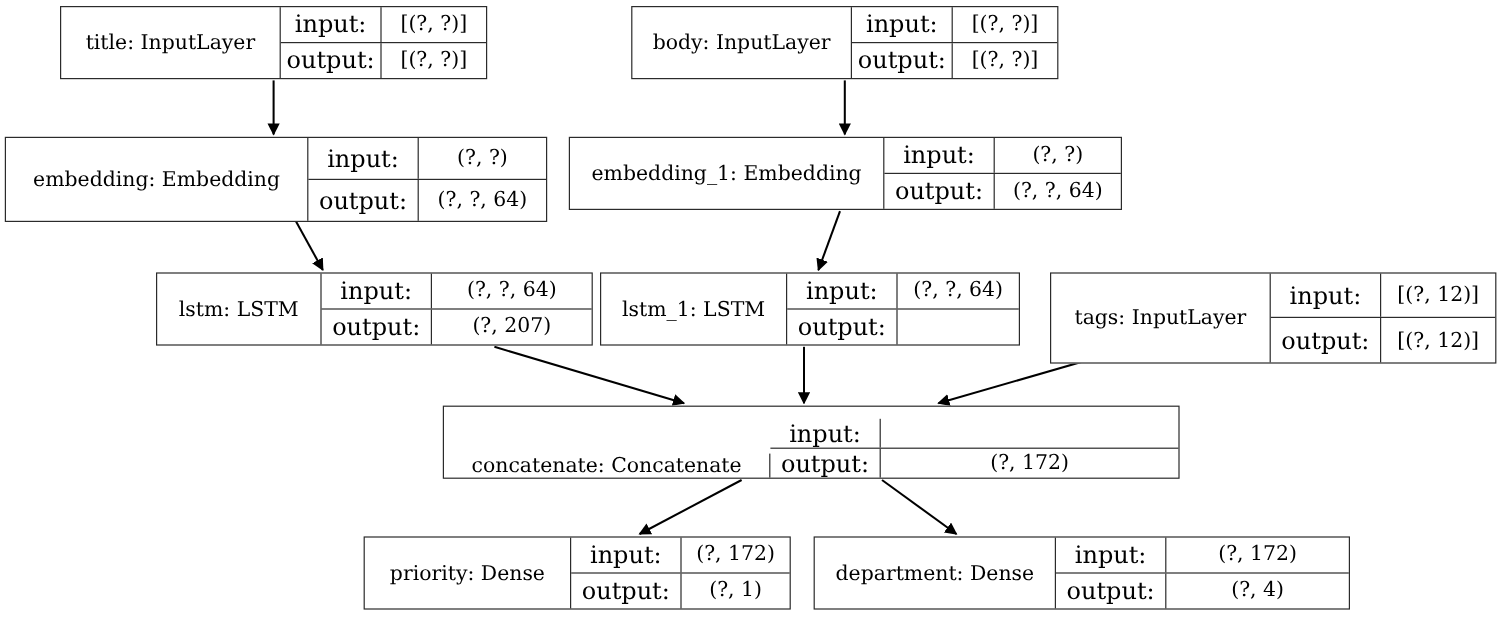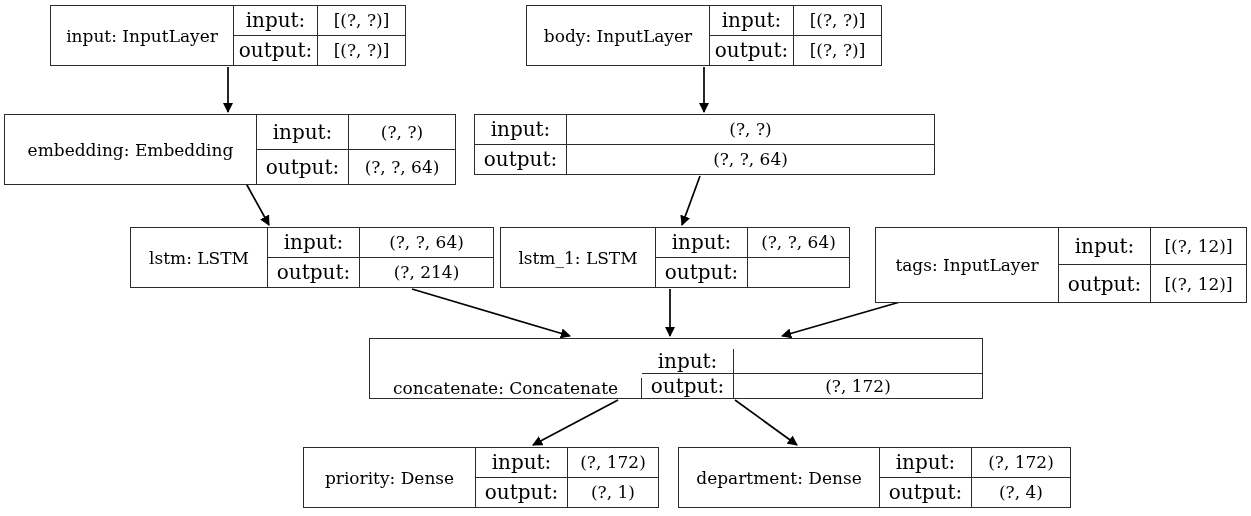--- a/index.html
+++ b/index.html
@@ -97,21 +97,21 @@
       <line x1="704" y1="67" x2="704" y2="112" stroke="#000000" stroke-width="1.7" marker-end="url(#arrowhead)"></line>
       <line x1="242" y1="176" x2="269" y2="225" stroke="#000000" stroke-width="1.7" marker-end="url(#arrowhead)"></line>
       <line x1="700" y1="176" x2="682" y2="225" stroke="#000000" stroke-width="1.7" marker-end="url(#arrowhead)"></line>
       <line x1="412" y1="289" x2="570" y2="336" stroke="#000000" stroke-width="1.7" marker-end="url(#arrowhead)"></line>
       <line x1="670" y1="289" x2="670" y2="336" stroke="#000000" stroke-width="1.7" marker-end="url(#arrowhead)"></line>
       <line x1="945" y1="289" x2="782" y2="336" stroke="#000000" stroke-width="1.7" marker-end="url(#arrowhead)"></line>
       <line x1="618" y1="400" x2="533" y2="445" stroke="#000000" stroke-width="1.7" marker-end="url(#arrowhead)"></line>
       <line x1="735" y1="400" x2="797" y2="445" stroke="#000000" stroke-width="1.7" marker-end="url(#arrowhead)"></line>
     </svg>
 <div class="node" style="left: 50px; top: 5px; width: 356px; height: 61px; border-color: rgb(43, 43, 43);">
-      <div class="node-name" style="width: 183px; min-width: 183px;">input: InputLayer</div>
+      <div class="node-name" style="width: 183px; min-width: 183px;">title: InputLayer</div>
       <div class="io-block">
         <div class="io-row first">
           <div class="io-label" style="width: 84px; min-width: 84px;">input:</div>
           <div class="io-value">[(?, ?)]</div>
         </div>
         <div class="io-row ">
           <div class="io-label" style="width: 84px; min-width: 84px;">output:</div>
           <div class="io-value">[(?, ?)]</div>
         </div>
       </div>
@@ -136,41 +136,42 @@
           <div class="io-label" style="width: 92px; min-width: 92px;">input:</div>
           <div class="io-value">(?, ?)</div>
         </div>
         <div class="io-row ">
           <div class="io-label" style="width: 92px; min-width: 92px;">output:</div>
           <div class="io-value">(?, ?, 64)</div>
         </div>
       </div>
     </div>
     <div class="node" style="left: 474px; top: 114px; width: 461px; height: 61px; border-color: rgb(43, 43, 43);">
+      <div class="node-name" style="width: 262px; min-width: 262px;">embedding_1: Embedding</div>
       <div class="io-block">
         <div class="io-row first">
           <div class="io-label" style="width: 92px; min-width: 92px;">input:</div>
           <div class="io-value">(?, ?)</div>
         </div>
         <div class="io-row ">
           <div class="io-label" style="width: 92px; min-width: 92px;">output:</div>
           <div class="io-value">(?, ?, 64)</div>
         </div>
       </div>
     </div>
     <div class="node" style="left: 130px; top: 227px; width: 364px; height: 61px; border-color: rgb(43, 43, 43);">
       <div class="node-name" style="width: 137px; min-width: 137px;">lstm: LSTM</div>
       <div class="io-block">
         <div class="io-row first">
           <div class="io-label" style="width: 92px; min-width: 92px;">input:</div>
           <div class="io-value">(?, ?, 64)</div>
         </div>
         <div class="io-row ">
           <div class="io-label" style="width: 92px; min-width: 92px;">output:</div>
-          <div class="io-value">(?, 214)</div>
+          <div class="io-value">(?, 207)</div>
         </div>
       </div>
     </div>
     <div class="node" style="left: 500px; top: 227px; width: 350px; height: 61px; border-color: rgb(43, 43, 43);">
       <div class="node-name" style="width: 155px; min-width: 155px;">lstm_1: LSTM</div>
       <div class="io-block">
         <div class="io-row first">
           <div class="io-label" style="width: 92px; min-width: 92px;">input:</div>
           <div class="io-value">(?, ?, 64)</div>
         </div>
@@ -210,21 +211,21 @@
         <div class="io-row first">
           <div class="io-label" style="width: 92px; min-width: 92px;">input:</div>
           <div class="io-value">(?, 172)</div>
         </div>
         <div class="io-row ">
           <div class="io-label" style="width: 92px; min-width: 92px;">output:</div>
           <div class="io-value">(?, 1)</div>
         </div>
       </div>
     </div>
-    <div class="node" style="left: 678px; top: 447px; width: 393px; height: 61px; border-color: rgb(43, 43, 43);">
+    <div class="node" style="left: 678px; top: 447px; width: 447px; height: 61px; border-color: rgb(43, 43, 43);">
       <div class="node-name" style="width: 201px; min-width: 201px;">department: Dense</div>
       <div class="io-block">
         <div class="io-row first">
           <div class="io-label" style="width: 92px; min-width: 92px;">input:</div>
           <div class="io-value">(?, 172)</div>
         </div>
         <div class="io-row ">
           <div class="io-label" style="width: 92px; min-width: 92px;">output:</div>
           <div class="io-value">(?, 4)</div>
         </div>

